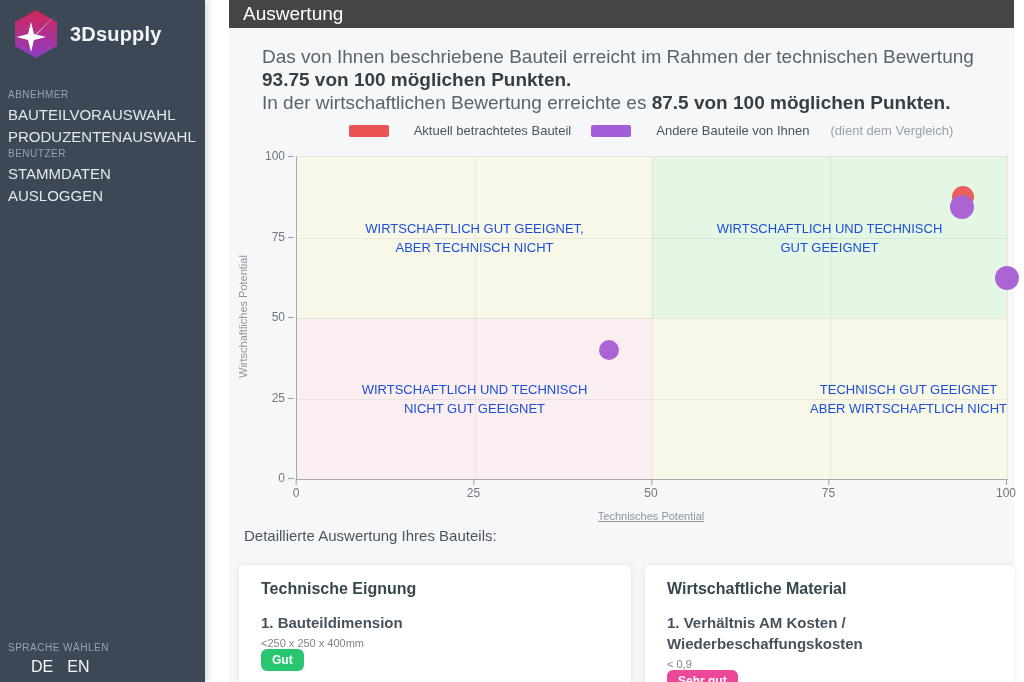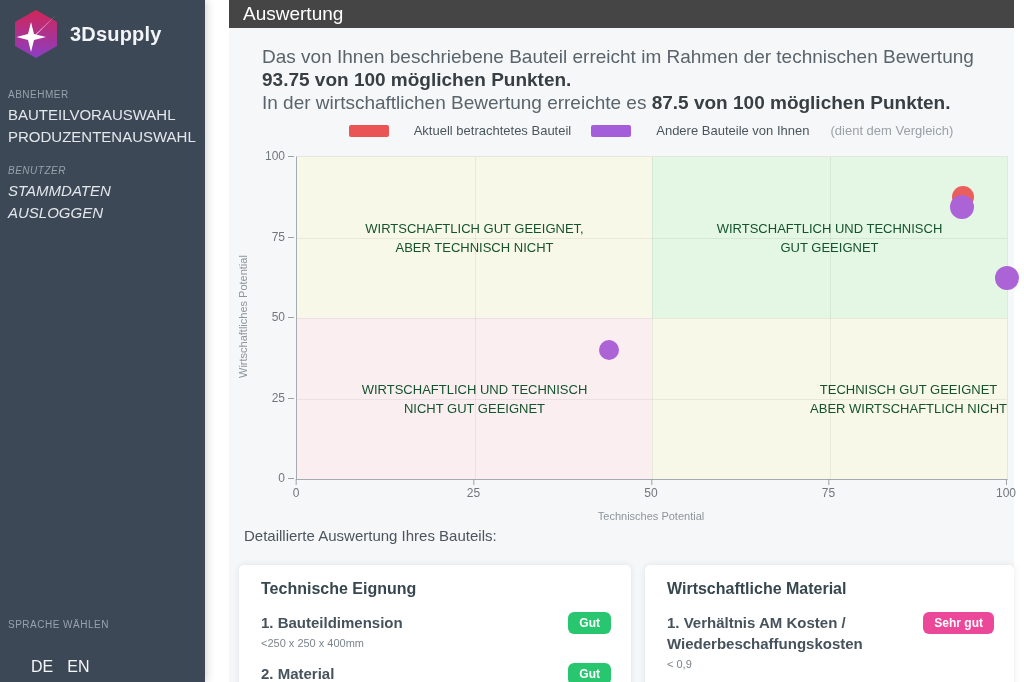--- a/index.html
+++ b/index.html
@@ -13,24 +13,24 @@
     position:absolute;left:0;top:0;width:205px;height:682px;
     background:#3d4857;color:#e8ebee;z-index:3;
     box-shadow:2px 0 8px rgba(0,0,0,.18);
   }
   .logo-row{display:flex;align-items:center;gap:11px;padding:9px 0 0 13px;}
   .logo-hex{display:block;flex:0 0 auto;}
   .logo-text{font-size:20px;font-weight:bold;color:#f2f4f7;letter-spacing:.2px;}
   .nav{margin-top:30px;}
   .nav-label{padding-left:8px;font-size:10px;color:#98a1ac;letter-spacing:.5px;margin-bottom:4px;}
   .nav-item{display:block;padding-left:8px;font-size:15px;line-height:22px;color:#e3e7eb;text-decoration:none;cursor:pointer;}
-  .nav-section + .nav-section{margin-top:17px;font-style:italic;}
+  .nav-section + .nav-section{}
   .lang-block{position:absolute;left:0;bottom:6px;width:100%;}
   .lang-options{display:flex;gap:14px;padding-left:31px;margin-top:5px;font-size:16px;color:#f4f6f8;}
-  .lang-options a{color:#f4f6f8;text-decoration:none;cursor:pointer;margin-top:23px;}
+  .lang-options a{color:#f4f6f8;text-decoration:none;cursor:pointer;}
   
   .main{position:absolute;left:229px;top:0;width:785px;height:682px;background:#f6f7f8;}
   .main-header{height:28px;background:#454545;color:#fff;font-size:19px;line-height:28px;padding-left:14px;}
   .summary{position:absolute;left:33px;top:45px;margin:0;font-size:19px;line-height:23px;color:#5a646c;}
   .summary b{color:#383f44;font-weight:800;}
   
   .legend{position:absolute;left:67px;top:123px;width:710px;display:flex;justify-content:center;gap:20px;align-items:center;font-size:13px;color:#4b555e;}
   .legend-item{display:flex;align-items:center;gap:25px;cursor:pointer;}
   .swatch{width:40px;height:12px;border-radius:2px;display:inline-block;}
   .legend-note{color:#9aa1a8;margin-left:-4px;}
@@ -48,49 +48,49 @@
   .y-ticks span:nth-child(3){top:50%;}
   .y-ticks span:nth-child(4){top:75%;}
   .y-ticks span:nth-child(5){top:100%;}
   .plot{
     position:absolute;left:67px;top:156px;width:710px;height:322px;
     border:1px solid #e6e6df;border-left:1px solid #a4aab0;border-bottom:1px solid #a4aab0;
   }
   .quad{position:absolute;width:50%;height:50%;display:flex;align-items:center;justify-content:center;}
   .q-tl{left:0;top:0;}  .q-tr{left:50%;top:0;}
   .q-bl{left:0;top:50%;} .q-br{left:50%;top:50%;}
-  .qlabel{text-align:center;font-size:13px;line-height:19px;color:#14532d;}
+  .qlabel{text-align:center;font-size:13px;line-height:19px;color:#1d4ed8;}
   .grid{position:absolute;background:rgba(0,0,0,0.06);}
   .gv1{left:25%;top:0;bottom:0;width:1px;}
   .gv2{left:50%;top:0;bottom:0;width:1px;}
   .gv3{left:75%;top:0;bottom:0;width:1px;}
   .gh1{top:25%;left:0;right:0;height:1px;}
   .gh2{top:50%;left:0;right:0;height:1px;}
   .gh3{top:75%;left:0;right:0;height:1px;}
   .dot{position:absolute;border-radius:50%;z-index:5;cursor:pointer;}
   .x-ticks{position:absolute;left:67px;top:486px;width:710px;font-size:12px;color:#70777d;}
   .x-ticks span{position:absolute;transform:translateX(-50%);}
   .x-ticks span::after{content:'';position:absolute;left:50%;top:-7px;width:1px;height:6px;background:#9aa0a5;}
   .x-ticks span:nth-child(1){left:0%;}
   .x-ticks span:nth-child(2){left:25%;}
   .x-ticks span:nth-child(3){left:50%;}
   .x-ticks span:nth-child(4){left:75%;}
   .x-ticks span:nth-child(5){left:100%;}
-  .xlabel{position:absolute;left:67px;top:510px;width:710px;text-align:center;font-size:11px;color:#8d959c;}
+  .xlabel{position:absolute;left:67px;top:510px;width:710px;text-align:center;font-size:11px;color:#8d959c;text-decoration:underline;}
   
   .detail-heading{position:absolute;left:15px;top:527px;font-size:15px;color:#4c555d;}
   .cards{position:absolute;left:10px;right:0;top:565px;height:160px;display:flex;gap:14px;}
   .card{
     background:#ffffff;border-radius:5px;box-shadow:0 0 7px rgba(0,0,0,.09);
     padding:15px 20px 10px 22px;box-sizing:border-box;
   }
   .card-tech{width:392px;flex:0 0 auto;}
   .card-econ{flex:1 1 auto;}
   .card h3{margin:0 0 14px 0;font-size:16px;font-weight:800;color:#37474f;}
-  .item{display:flex;justify-content:space-between;align-items:flex-start;margin-bottom:14px;}
+  .item{display:flex;justify-content:flex-start;align-items:flex-start;margin-bottom:14px;flex-direction:column;}
   .item-text{padding-right:12px;}
   .item-title{font-size:15px;font-weight:600;color:#46525c;line-height:21px;max-width:290px;}
   .item-sub{font-size:11px;color:#7b848c;margin-top:4px;}
   .badge{
     font-size:12px;font-weight:bold;color:#fff;padding:4px 11px;border-radius:6px;
     white-space:nowrap;display:inline-block;
   }
 </style>
 </head>
 <body>

